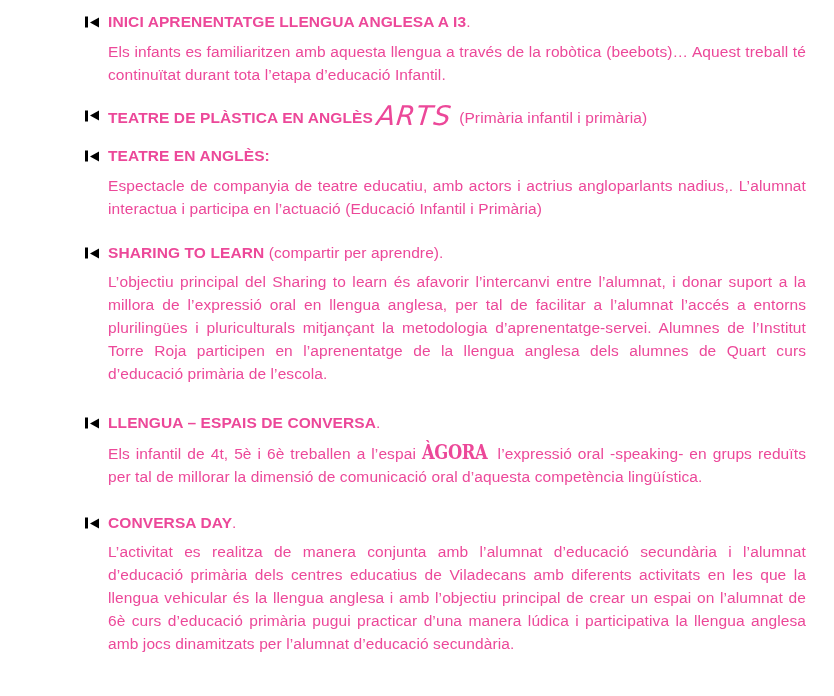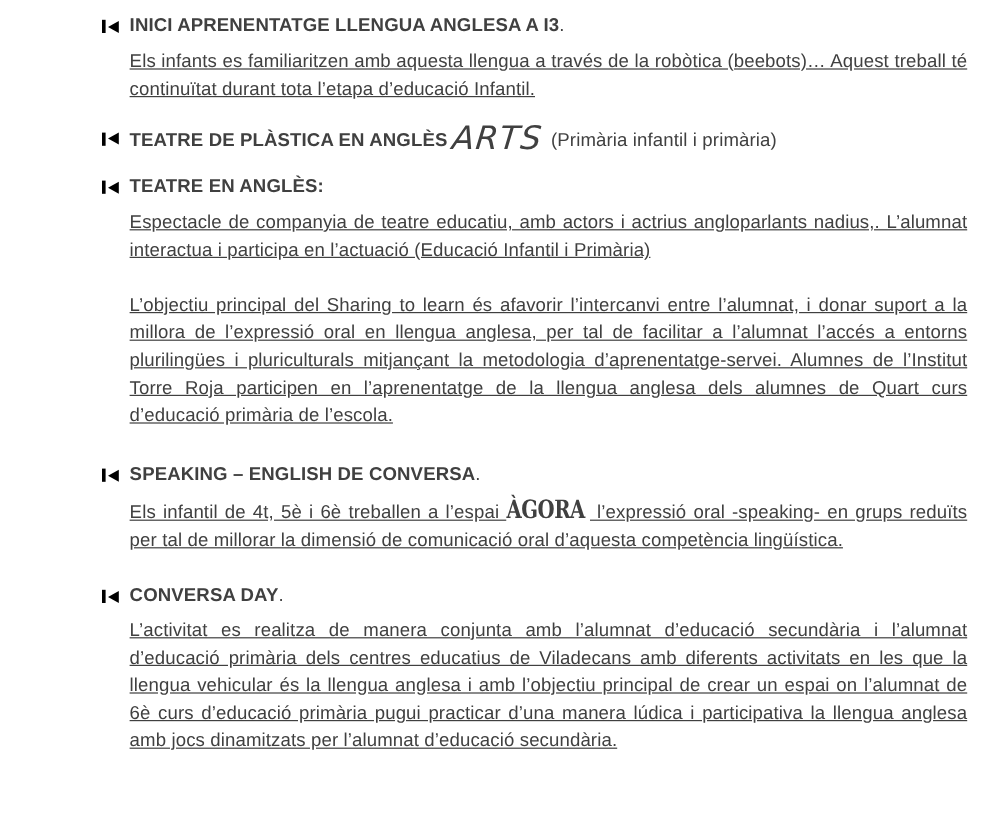--- a/index.html
+++ b/index.html
@@ -5,21 +5,21 @@
   html, body {
     margin: 0;
     padding: 0;
     background: #ffffff;
   }
   .page {
     width: 834px;
     height: 696px;
     box-sizing: border-box;
     background: #ffffff;
-    color: #404040;
+    color: #ec4899;
     font-family: "Liberation Sans", sans-serif;
     padding: 12px 12px 0 85px;
     overflow: hidden;
   }
   .section { position: relative; }
   .hrow {
     position: relative;
     padding-left: 23px;
     font-weight: 700;
     font-size: 15.5px;
@@ -47,21 +47,20 @@
     border-bottom: 5.5px solid transparent;
     border-right: 9.5px solid #000;
   }
   .reg { font-weight: 400; }
   .para {
     margin: 8px 16px 0 23px;
     text-align: justify;
     font-size: 15.5px;
     line-height: 23px;
     letter-spacing: 0.1px;
-    text-decoration: underline;
   }
   .arts {
     font-family: "DejaVu Sans", sans-serif;
     font-style: italic;
     font-weight: 400;
     font-size: 27px;
     line-height: 1;
     letter-spacing: 1px;
     display: inline-block;
     transform: skewX(-6deg);
@@ -117,30 +116,37 @@
       <span class="bullet">
           <span class="bar"></span>
           <span class="tri"></span>
         </span>
       <span>TEATRE EN ANGLÈS:</span>
     </div>
     <p class="para">Espectacle de companyia de teatre educatiu, amb actors i actrius  angloparlants nadius,. L’alumnat interactua i participa en l’actuació (Educació Infantil i Primària)</p>
   </div>
 
   <div class="section s4">
+    <div class="hrow">
+      <span class="bullet">
+          <span class="bar"></span>
+          <span class="tri"></span>
+        </span>
+      <span>SHARING TO LEARN</span><span class="reg"> (compartir per aprendre).</span>
+    </div>
     <p class="para">L’objectiu principal del Sharing to learn és afavorir l’intercanvi entre l’alumnat, i donar suport a la millora de l’expressió oral en llengua anglesa, per tal de facilitar a l’alumnat l’accés a entorns plurilingües i pluriculturals mitjançant la metodologia d’aprenentatge-servei. Alumnes de l’Institut Torre Roja participen en l’aprenentatge de la llengua anglesa dels alumnes de Quart curs d’educació primària de l’escola.</p>
   </div>
 
   <div class="section s5">
     <div class="hrow">
       <span class="bullet">
           <span class="bar"></span>
           <span class="tri"></span>
         </span>
-      <span>SPEAKING – ENGLISH DE CONVERSA</span><span class="reg">.</span>
+      <span>LLENGUA – ESPAIS DE CONVERSA</span><span class="reg">.</span>
     </div>
     <p class="para"><span>Els infantil de 4t, 5è i 6è treballen a l’espai </span><span class="agora">ÀGORA</span><span> l’expressió oral -speaking- en grups reduïts per tal de millorar la dimensió de comunicació oral d’aquesta competència lingüística.</span></p>
   </div>
 
   <div class="section s6">
     <div class="hrow">
       <span class="bullet">
           <span class="bar"></span>
           <span class="tri"></span>
         </span>

